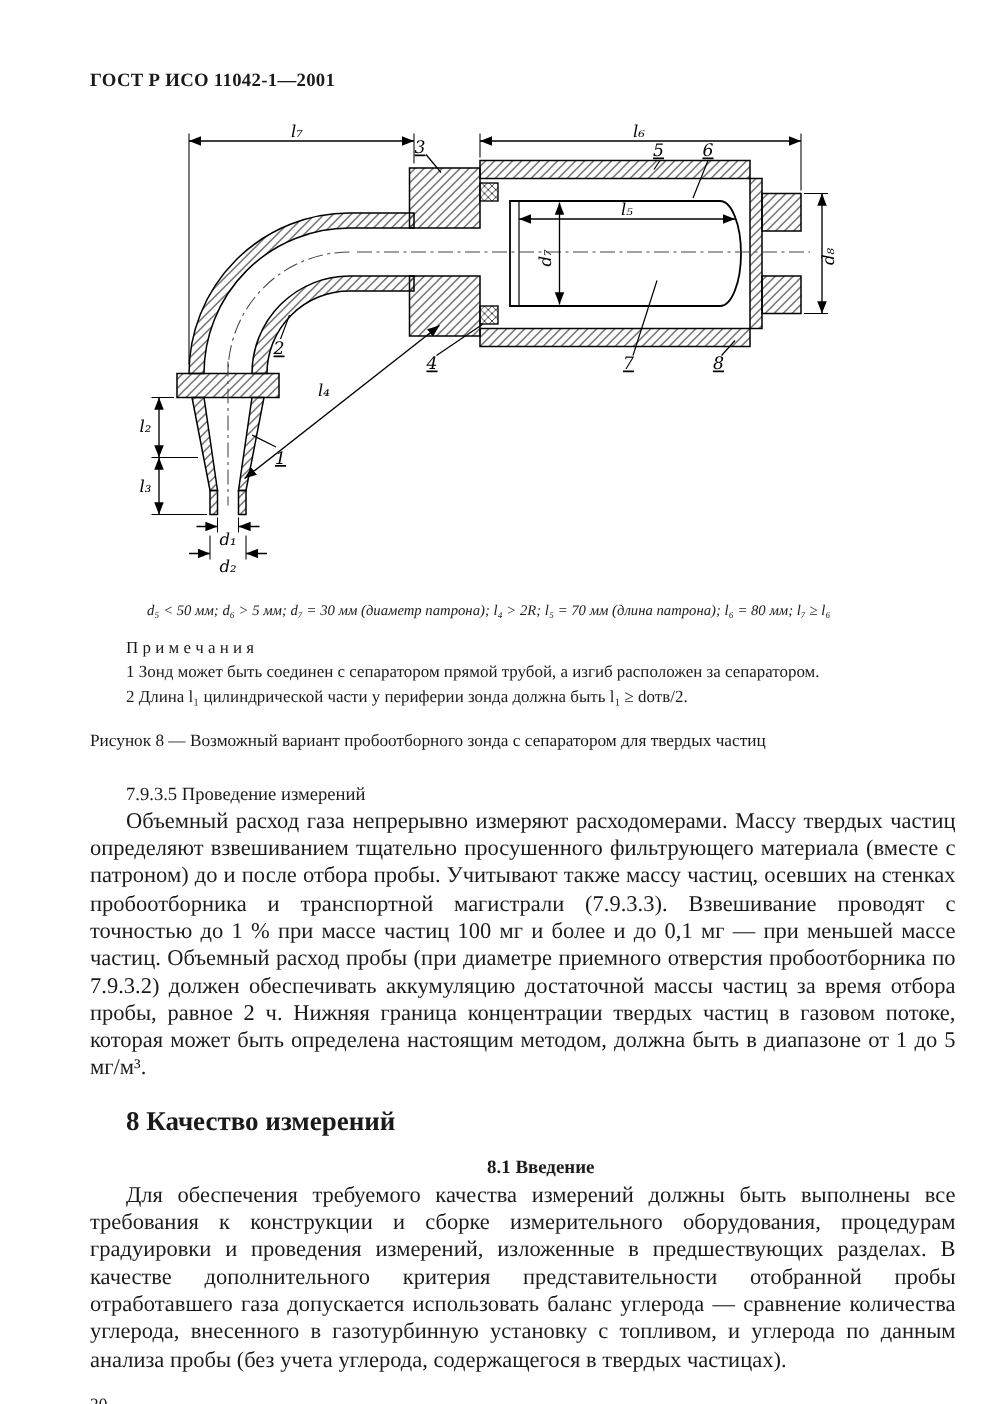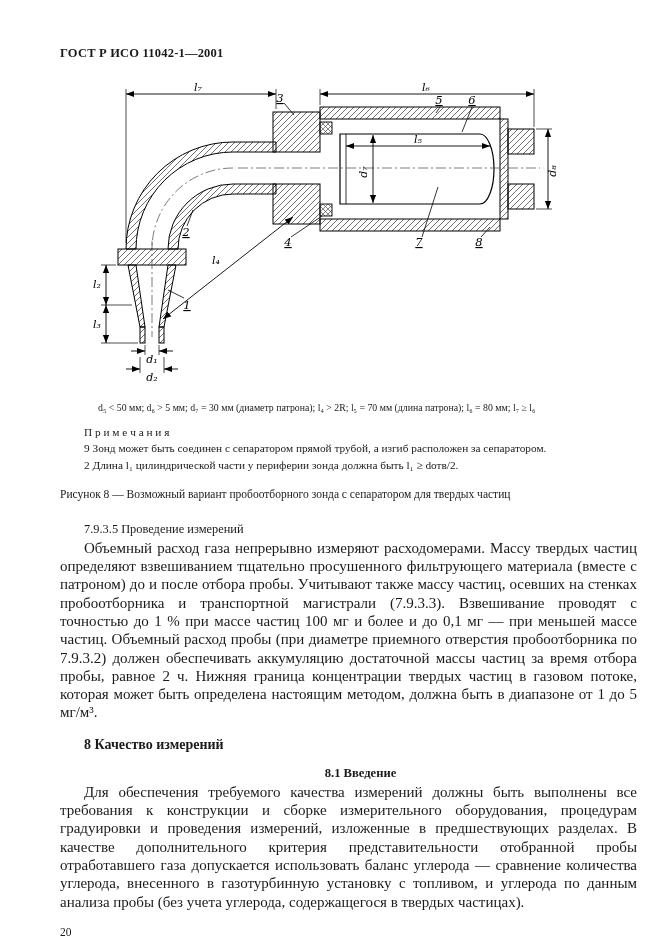--- a/index.html
+++ b/index.html
@@ -6,27 +6,27 @@
   body {
     width:661px; height:936px;
     font-family:"Liberation Serif","DejaVu Serif",serif;
     color:#1a1a1a;
     position:relative;
   }
   .page { box-sizing:border-box; width:661px; height:936px; padding:46px 24px 0 60px; }
   .header { font-weight:bold; font-size:12.5px; letter-spacing:0.2px; }
   .drawing { display:block; margin:18px 0 0 28px; }
   .legend { font-size:9.8px; font-style:italic; margin:8px 6px 0 14px; text-align:justify; line-height:1.4; }
-  .dims { font-size:9.8px; margin:11px 0 0 38px; }
+  .dims { font-size:9.8px; font-style:italic; margin:11px 0 0 38px; }
   .notes { font-size:11.3px; margin:12px 0 0 24px; line-height:1.35; }
   .notes .note { margin-top:1px; }
   .fig-title { font-size:11.5px; margin-top:15px; }
   .sec-heading { margin-top:22px; text-indent:24px; font-size:12.4px; }
   p.body { margin:2px 0 0 0; font-size:15px; line-height:1.22; text-align:justify; text-indent:24px; }
-  h2.h8 { font-size:14px; margin:15px 0 0 0; text-indent:24px; font-weight:bold; }
+  h2.h8 { font-size:18px; margin:15px 0 0 0; text-indent:24px; font-weight:bold; }
   h3.h81 { font-size:12.6px; margin:13px 0 0 0; text-indent:24px; font-weight:bold;text-align:center; }
   .page-number { font-size:11.5px; margin-top:15px; }
 
   
   .dim-label {
     font-family:"DejaVu Serif","DejaVu Sans",serif;
     font-style:italic; font-size:11px; text-anchor:middle; fill:#000;
   }
   .part-label {
     font-family:"DejaVu Serif","DejaVu Sans",serif;
@@ -155,21 +155,21 @@
     <text class="part-label" x="391" y="167">8</text>
     <text class="part-label" x="98" y="157">2</text>
     <text class="part-label" x="99" y="230">1</text>
   </svg>
 
 
   <div class="dims">d₅ &lt; 50 мм;  d₆ &gt; 5 мм;  d₇ = 30 мм (диаметр патрона);  l₄ &gt; 2R;  l₅ = 70 мм  (длина патрона);  l₆ = 80 мм;  l₇ ≥ l₆</div>
 
   <div class="notes">
     <div class="notes-title">П р и м е ч а н и я</div>
-    <div class="note">9 Зонд может быть соединен с сепаратором прямой трубой, а изгиб расположен за сепаратором.</div>
+    <div class="note">1 Зонд может быть соединен с сепаратором прямой трубой, а изгиб расположен за сепаратором.</div>
     <div class="note">2 Длина l₁ цилиндрической части у периферии зонда должна быть l₁ ≥ dотв/2.</div>
   </div>
 
   <div class="fig-title">Рисунок 8 — Возможный вариант пробоотборного зонда с сепаратором для твердых частиц</div>
 
   <div class="sec-heading">7.9.3.5 Проведение измерений</div>
   <p class="body">Объемный расход газа непрерывно измеряют расходомерами. Массу твердых частиц определяют взвешиванием тщательно просушенного фильтрующего материала (вместе с патроном) до и после отбора пробы. Учитывают также массу частиц, осевших на стенках пробоотборника и транспортной магистрали (7.9.3.3). Взвешивание проводят с точностью до 1 % при массе частиц 100 мг и более и до 0,1 мг — при меньшей массе частиц. Объемный расход пробы (при диаметре приемного отверстия пробоотборника по 7.9.3.2) должен обеспечивать аккумуляцию достаточной массы частиц за время отбора пробы, равное 2 ч. Нижняя граница концентрации твердых частиц в газовом потоке, которая может быть определена настоящим методом, должна быть в диапазоне от 1 до 5 мг/м³.</p>
 
   <h2 class="h8">8 Качество измерений</h2>
 

